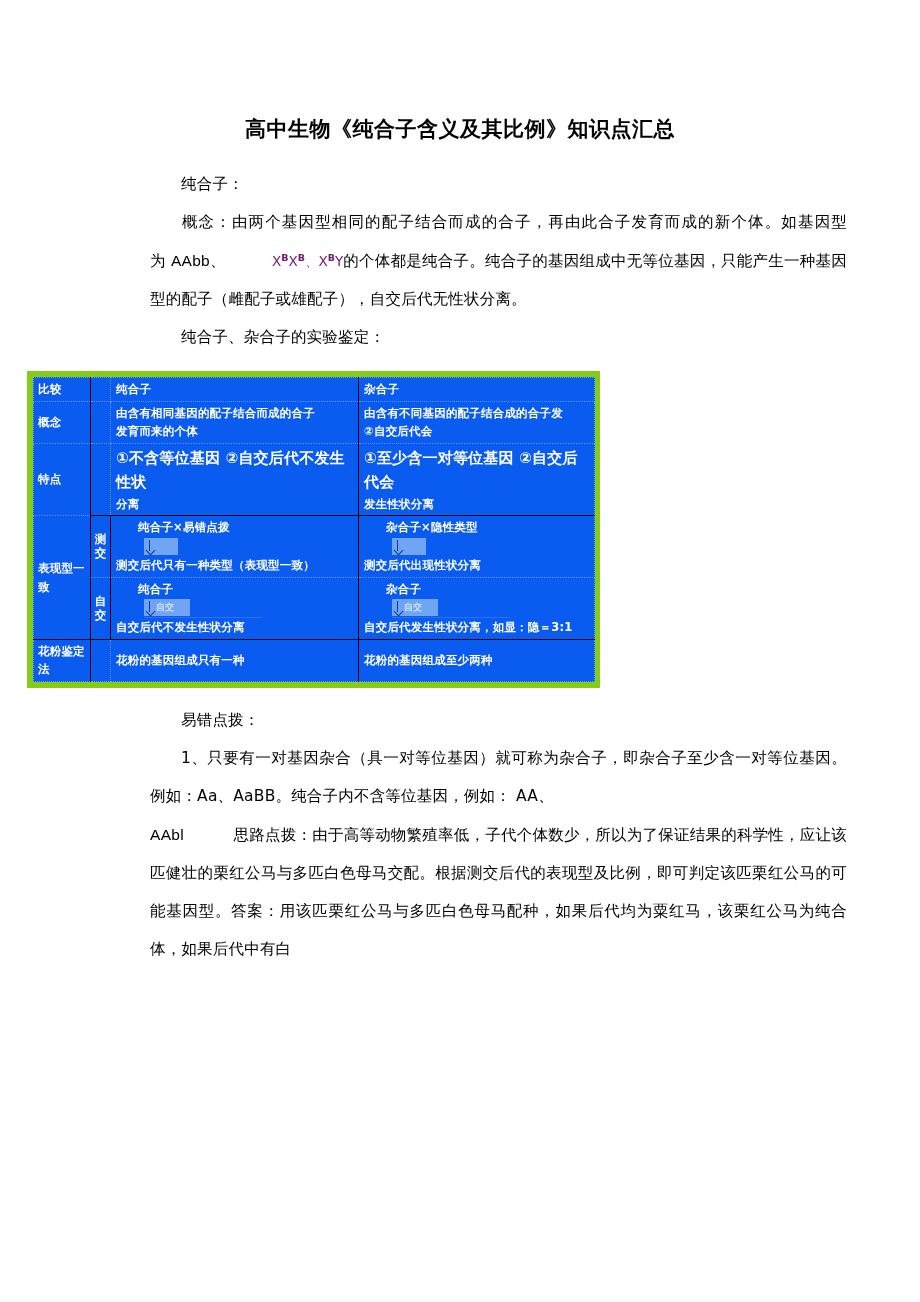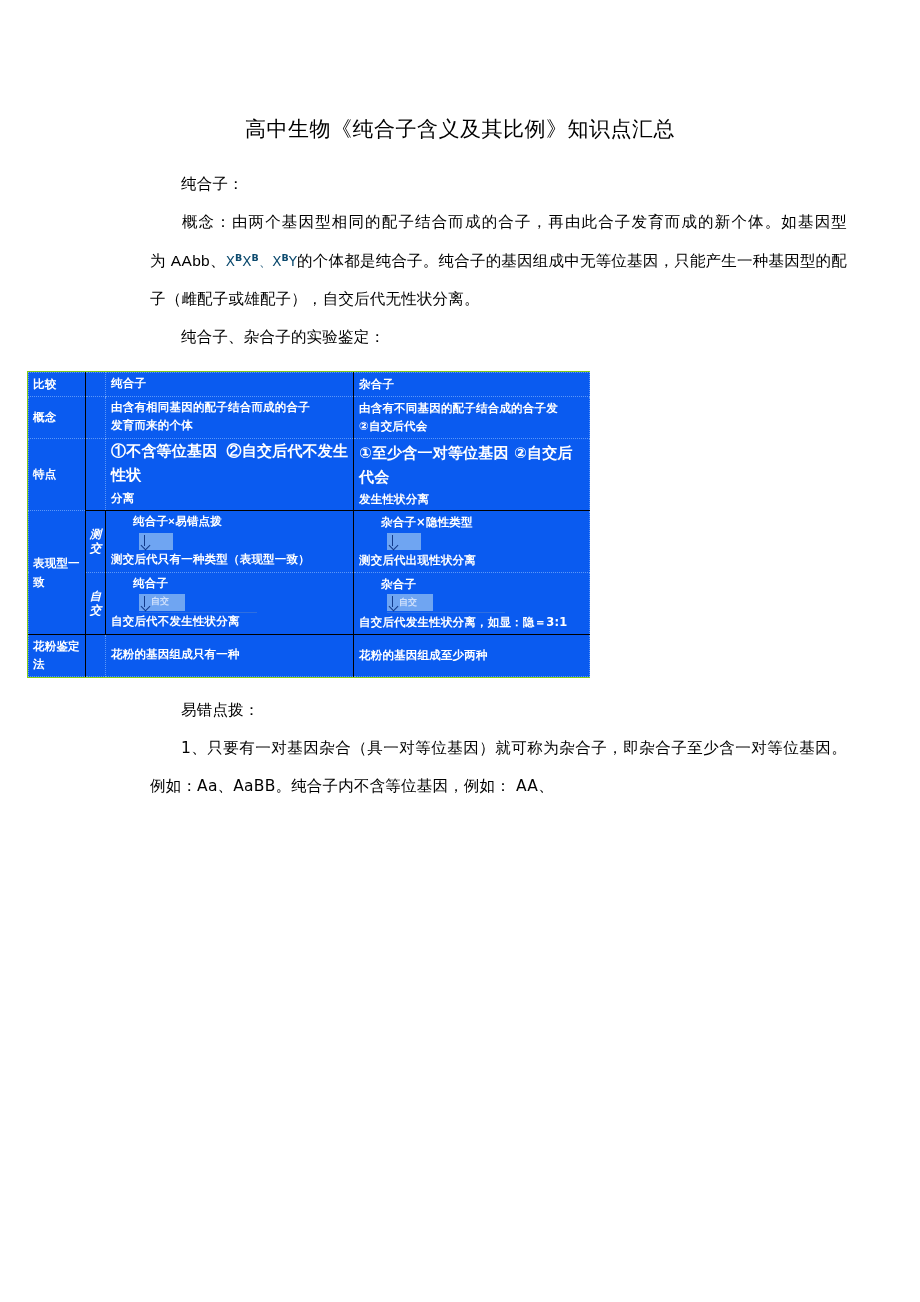--- a/index.html
+++ b/index.html
@@ -19,21 +19,21 @@
   .page {
     position: relative;
     width: 920px;
     height: 1302px;
     box-sizing: border-box;
     padding: 0;
   }
   .doc-title {
     text-align: center;
     font-size: 21px;
-    font-weight: normal;
+    font-weight: bold;
     letter-spacing: 0.5px;
     margin: 0;
     padding: 115px 115px 0 115px;
     line-height: 1.4;
   }
   .body-block {
     padding: 0 73px 0 150px;
   }
   p.para {
     font-size: 15.5px;
@@ -44,23 +44,24 @@
     letter-spacing: 0.2px;
   }
   p.para.first {
     margin-top: 22px;
   }
   .indent {
     display: inline-block;
     width: 2em;
   }
   .gray-sup {
-    color: #0c4a6e;
+    color: #701a75;
     font-size: 13.5px;
     letter-spacing: 0;
+    margin-left: 46px;
   }
   .gray-sup sup {
     font-size: 9.5px;
     font-weight: bold;
     vertical-align: super;
   }
   .latin {
     font-family: "Liberation Sans", sans-serif;
     letter-spacing: 0.3px;
   }
@@ -95,31 +96,31 @@
   table.gen-table td.c-label {
     width: 57px;
     padding-left: 4px;
   }
   table.gen-table td.c-sub {
     width: 20px;
     text-align: center;
     padding: 2px 1px;
     line-height: 1.25;
   }
-  table.gen-table td.c-pure   { width: 248px; font-family: Liberation Mono, monospace; }
+  table.gen-table td.c-pure   { width: 248px; }
   table.gen-table td.c-hybrid { width: 236px; }
 
   .solid-r { border-right: 1px solid #000 !important; }
   .solid-t { border-top: 1px solid #000 !important; }
   .tbl-outer {
-    border: 1px solid #84cc16;
+    border: 6px solid #84cc16;
     width: 561px;
     box-sizing: content-box;
   }
-  .vstack { display: block; font-style: italic; }
+  .vstack { display: block; }
 
   .cell-lines { display: block; }
   .cell-lines > span { display: block; }
 
   
   .arrow-chip {
     display: block;
     width: 34px;
     height: 17px;
     margin: 1px 0 1px 28px;
@@ -293,15 +294,16 @@
       </tbody>
     </table>
     </div>
   </div>
 
   <div class="body-block" style="padding-top:14px;">
     <p class="para"><span class="indent"></span><span>易错点拨：</span></p>
 
     <p class="para"><span class="indent"></span><span>1、只要有一对基因杂合（具一对等位基因）就可称为杂合子，即杂合子至少含一对等位基因。例如：Aa、AaBB。纯合子内不含等位基因，例如： AA、</span></p>
 
+    <p class="para"><span class="latin">AAbl</span><span class="gap-wide"></span><span>思路点拨：由于高等动物繁殖率低，子代个体数少，所以为了保证结果的科学性，应让该匹健壮的栗红公马与多匹白色母马交配。根据测交后代的表现型及比例，即可判定该匹栗红公马的可能基因型。答案：用该匹栗红公马与多匹白色母马配种，如果后代均为粟红马，该栗红公马为纯合体，如果后代中有白</span></p>
   </div>
 
 </div>
 
 </body></html>

